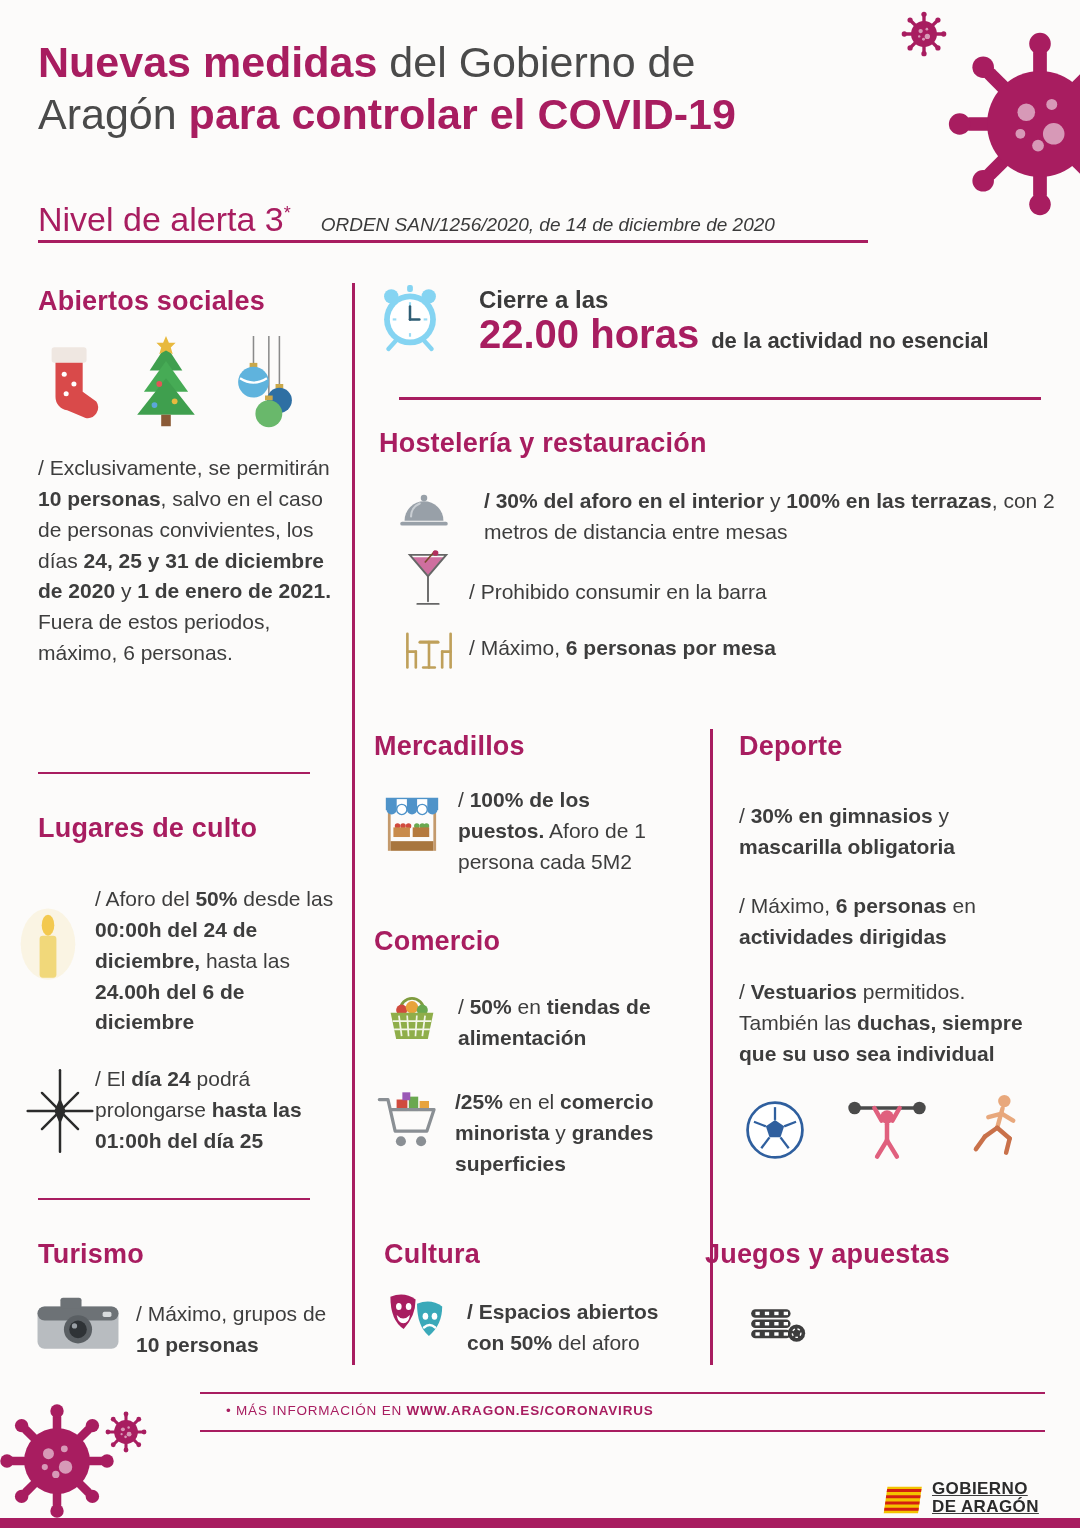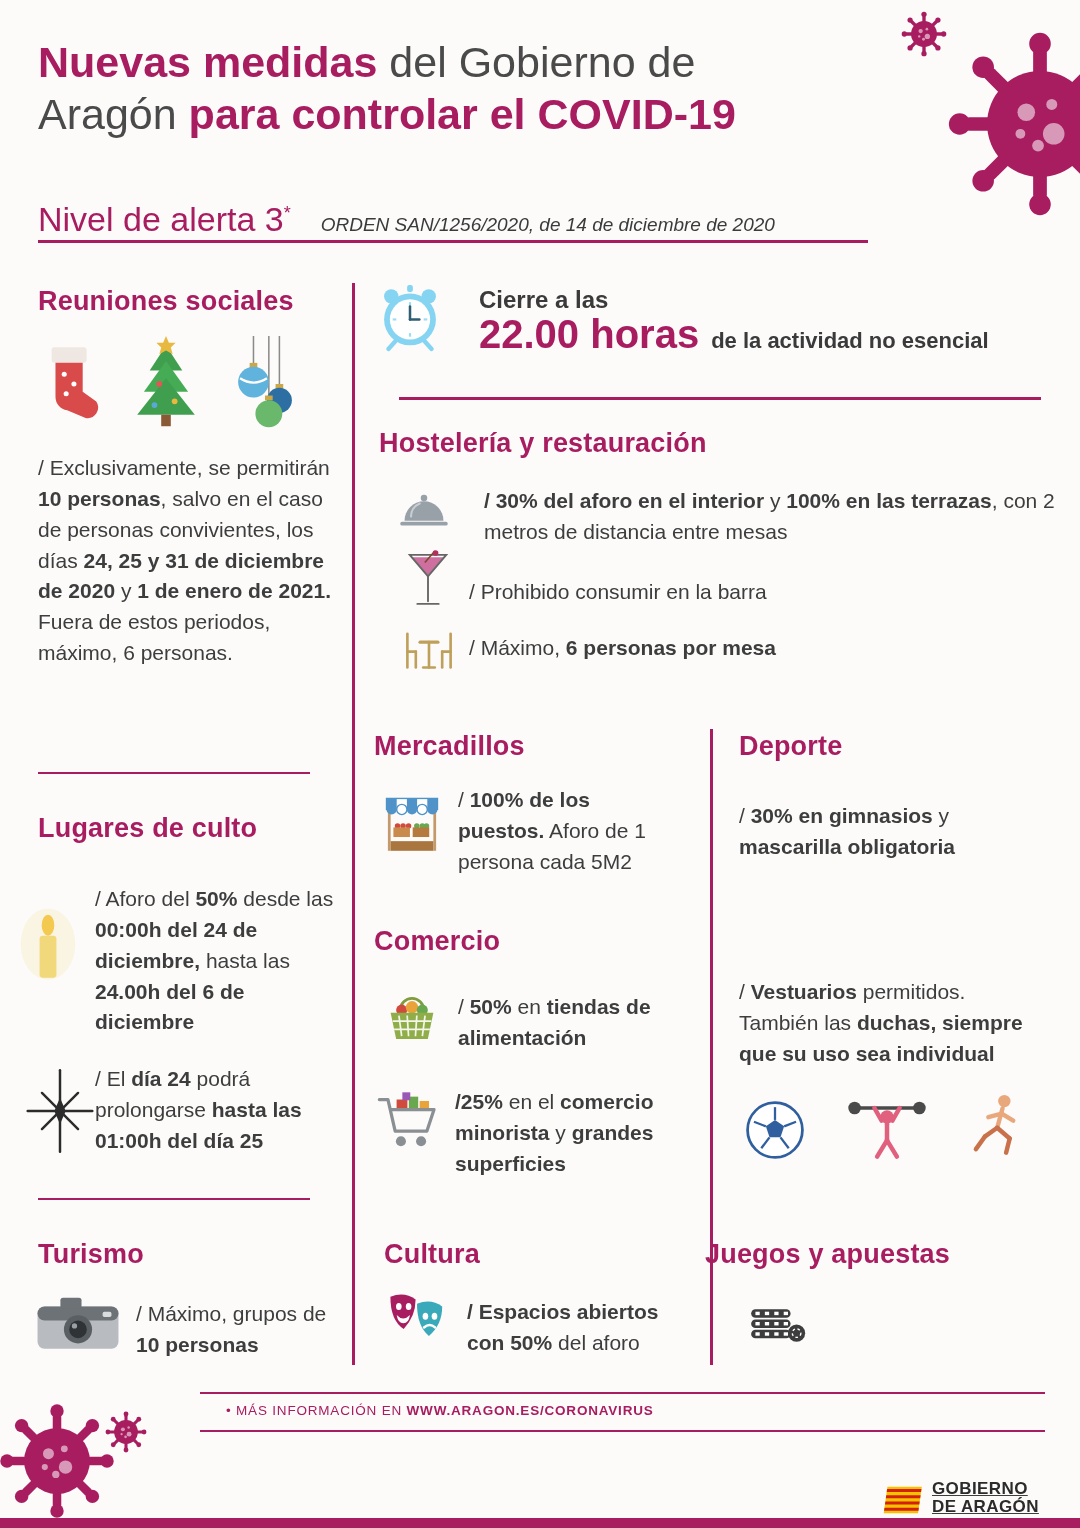--- a/index.html
+++ b/index.html
@@ -88,21 +88,21 @@
     <svg viewBox="0 0 100 100">
         <use href="#virus-shape"></use>
       </svg>
   </div>
   <div class="abs icon virus" style="left:942px; top:26px; width:196px; height:196px;">
     <svg viewBox="0 0 100 100">
         <use href="#virus-shape"></use>
       </svg>
   </div>
 
-  <div class="abs sec-title" style="left:38px; top:286px;">Reuniones sociales</div>
+  <div class="abs sec-title" style="left:38px; top:286px;">Abiertos sociales</div>
 
   <div class="abs icon-row" style="left:38px; top:336px; gap:16px;">
     <div class="icon" style="width:68px; height:92px;">
       <svg viewBox="0 0 70 92">
         <rect x="14" y="6" width="36" height="16" rx="3" fill="#efe7e1"></rect>
         <path d="M18 22 L46 22 L46 52 L60 62 A11 11 0 0 1 49 79 L30 71 A14 14 0 0 1 18 57 Z" fill="#d94a4a"></path>
         <circle cx="27" cy="34" r="2.6" fill="#fff"></circle>
           <circle cx="37" cy="44" r="2.6" fill="#fff"></circle>
           <circle cx="29" cy="54" r="2.6" fill="#fff"></circle>
       </svg>
@@ -324,20 +324,21 @@
         <path d="M6 16 h12 l10 44 h44 l10 -30 h-58"></path>
       </g>
       <circle cx="36" cy="74" r="7" fill="#8a8f94"></circle>
         <circle cx="64" cy="74" r="7" fill="#8a8f94"></circle>
     </svg>
   </div>
   <div class="abs body-text" style="left:455px; top:1087px; width:246px;"><span class="b">/25%</span><span> en el </span><span class="b">comercio minorista</span><span> y </span><span class="b">grandes superficies</span></div>
 
   <div class="abs sec-title" style="left:739px; top:731px;">Deporte</div>
   <div class="abs body-text" style="left:739px; top:801px; width:260px;"><span>/ </span><span class="b">30% en gimnasios</span><span> y </span><span class="b">mascarilla obligatoria</span></div>
+  <div class="abs body-text" style="left:739px; top:891px; width:300px;"><span>/ Máximo, </span><span class="b">6 personas</span><span> en </span><span class="b">actividades dirigidas</span></div>
   <div class="abs body-text" style="left:739px; top:977px; width:300px;"><span>/ </span><span class="b">Vestuarios</span><span> permitidos. También las </span><span class="b">duchas, siempre que su uso sea individual</span></div>
 
   <div class="abs icon-row" style="left:743px; top:1090px; gap:38px;">
     <div class="icon" style="width:64px; height:64px;">
       <svg viewBox="0 0 70 70">
         <circle cx="35" cy="35" r="30" fill="#ffffff" stroke="#2f5f9e" stroke-width="3"></circle>
         <polygon points="35,24 45,31 41,43 29,43 25,31" fill="#2f5f9e"></polygon>
         <g stroke="#2f5f9e" stroke-width="2.5">
           <line x1="35" y1="24" x2="35" y2="10"></line>
             <line x1="45" y1="31" x2="58" y2="26"></line>

